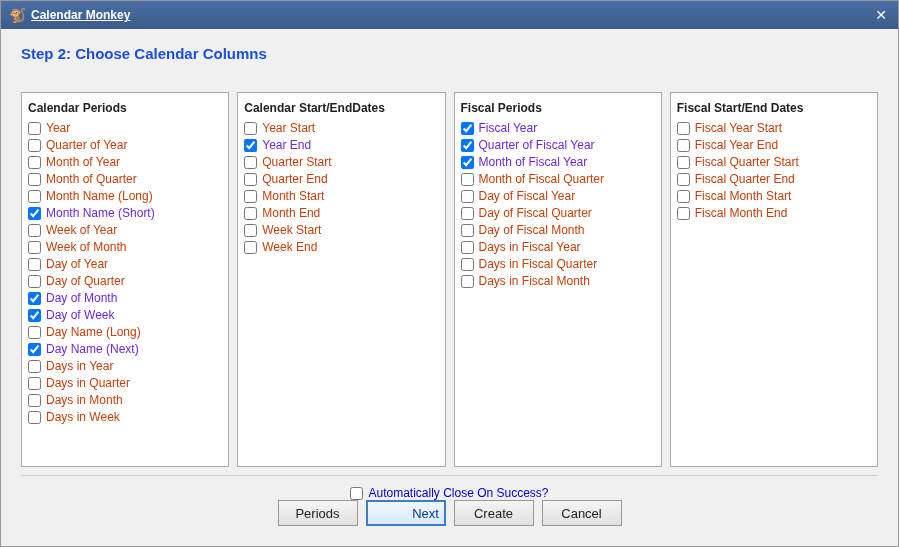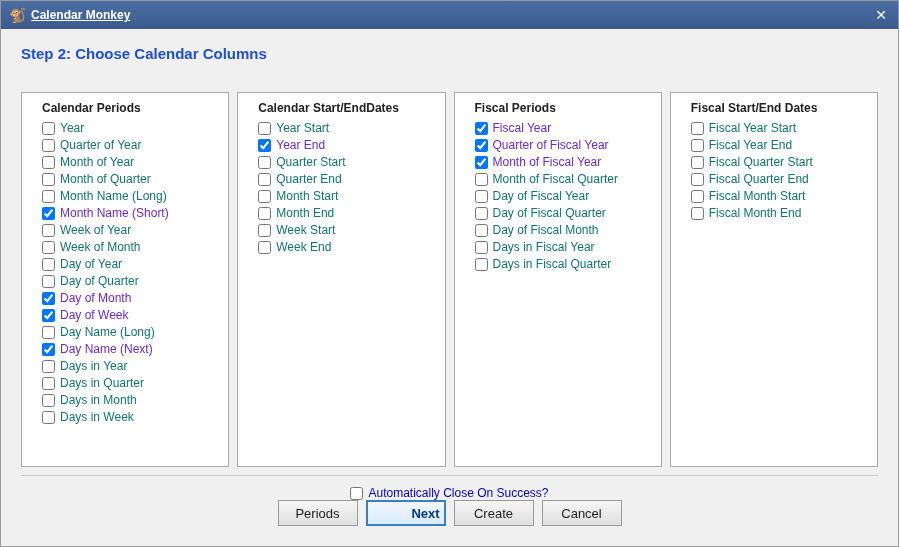--- a/index.html
+++ b/index.html
@@ -69,21 +69,21 @@
     }
     .columns-area {
       display: flex;
       gap: 8px;
       flex: 1;
       overflow: hidden;
     }
     .col-group {
       border: 1px solid #aaa;
       background: white;
-      padding: 8px 20px;
+      padding: 8px 6px;
       flex: 1;
       overflow-y: auto;
       min-width: 155px;
     }
     .col-group-title {
       font-weight: bold;
       font-size: 12px;
       margin-bottom: 6px;
       color: #222;
     }
@@ -96,21 +96,21 @@
     }
     .checkbox-item input[type="checkbox"] {
       margin-right: 5px;
       cursor: pointer;
       width: 13px;
       height: 13px;
     }
     .checkbox-item label {
       font-size: 12px;
       cursor: pointer;
-      color: #0f766e;
+      color: #c2410c;
       white-space: nowrap;
     }
     .checked-blue label {
       color: #6d28d9;
     }
     .footer {
       display: flex;
       align-items: center;
       padding: 10px 0 4px 0;
       flex-shrink: 0;
@@ -142,21 +142,21 @@
       font-size: 13px;
       cursor: pointer;
       border: 1px solid #999;
       background: linear-gradient(to bottom, #f5f5f5, #e0e0e0);
       color: #222;
     }
     .btn-next {
       border: 2px solid #3a7fc1;
       background: linear-gradient(to bottom, #f0f6ff, #daeaff);
       color: #003a8c;
-      font-weight: 700;
+      font-weight: 400;
       padding-left: 40px;
     }
   </style>
 </head>
 <body>
 
 <div class="window">
   <div class="title-bar">
     <span class="title-bar-icon">🐒</span>
     <span class="title-bar-title">Calendar Monkey</span>
@@ -306,20 +306,24 @@
             <label>Day of Fiscal Month</label>
           </div>
           <div class="checkbox-item">
             <input type="checkbox" style="">
             <label>Days in Fiscal Year</label>
           </div>
           <div class="checkbox-item">
             <input type="checkbox" style="">
             <label>Days in Fiscal Quarter</label>
           </div>
+          <div class="checkbox-item">
+            <input type="checkbox" style="">
+            <label>Days in Fiscal Month</label>
+          </div>
         </div>
         <div class="col-group">
           <div class="col-group-title">Fiscal Start/End Dates</div>
           <div class="checkbox-item">
             <input type="checkbox" style="">
             <label>Fiscal Year Start</label>
           </div>
           <div class="checkbox-item">
             <input type="checkbox" style="">
             <label>Fiscal Year End</label>

